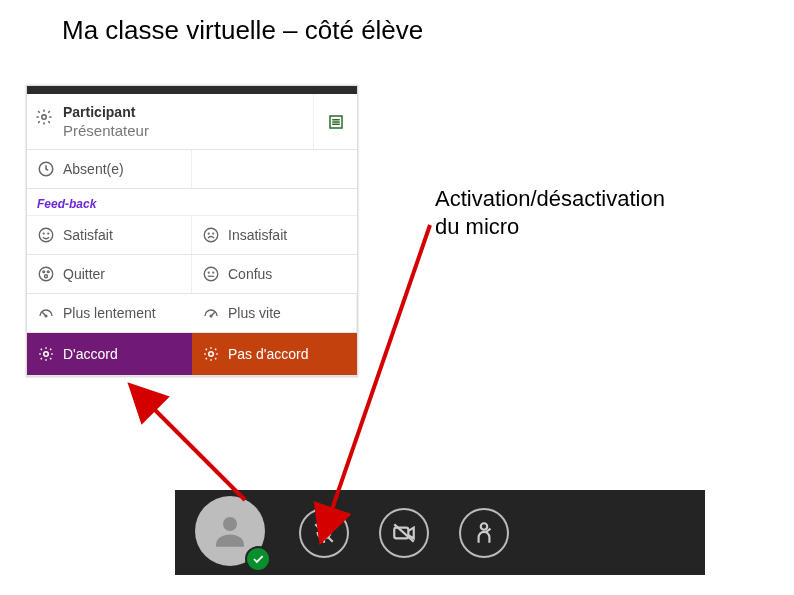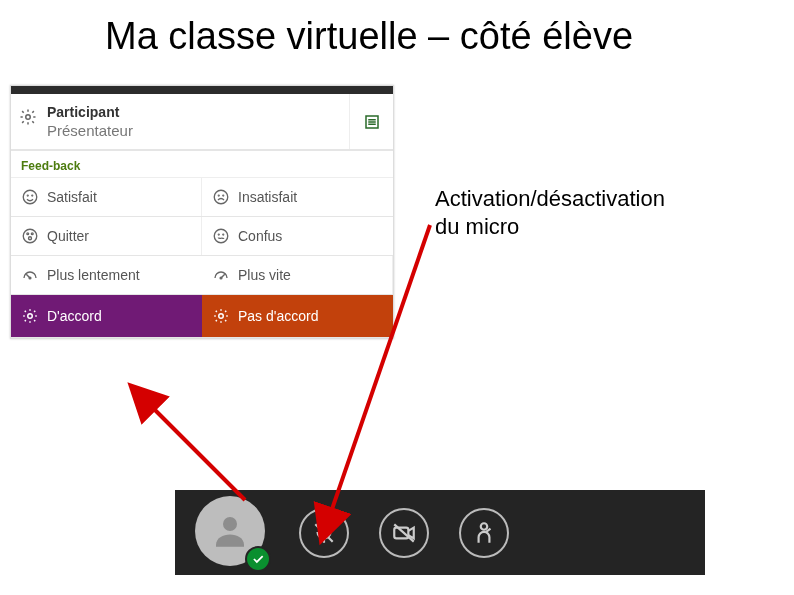--- a/index.html
+++ b/index.html
@@ -5,32 +5,32 @@
   * { box-sizing: border-box; margin: 0; padding: 0; }
   body {
     width: 794px;
     height: 595px;
     font-family: Arial, Helvetica, sans-serif;
     background: #fff;
     position: relative;
     overflow: hidden;
   }
   .slide-title {
-    font-size: 38px;
+    font-size: 26px;
     font-weight: 400;
     color: #000;
-    padding: 15px 0 10px 105px;
+    padding: 15px 0 10px 62px;
   }
 
   
   .panel {
     position: absolute;
     top: 85px;
-    left: 10px;
-    width: 384px;
+    left: 26px;
+    width: 332px;
     border: 1px solid #ddd;
     background: #fff;
     box-shadow: 0 0 2px rgba(0,0,0,0.2);
   }
   .panel-top-bar {
     height: 8px;
     background: #2c2c2c;
     position: relative;
   }
   .cursor-deco {
@@ -53,24 +53,25 @@
   }
   .panel-cell.half { flex: 0 0 50%; }
   .panel-cell.right-divider { border-right: 1px solid #eee; }
   .participant-block { flex-direction: column; align-items: flex-start; gap: 2px; padding-left: 36px; position: relative; }
   .participant-block .gear { position: absolute; left: 8px; top: 14px; }
   .participant-block .p1 { font-weight: 700; color: #333; font-size: 14px; }
   .participant-block .p2 { font-size: 15px; color: #777; }
   .list-icon-cell { flex: 0 0 44px; justify-content: center; border-left: 1px solid #eee; }
   .feedback-header {
     font-size: 12px;
-    color: #4d7c0f;
+    color: #6d28d9;
     font-weight: 700;
     padding: 8px 10px 4px;
     border-bottom: 1px solid #eee;
+    font-style: italic;
   }
   .agree-row .panel-cell {
     color: #fff;
     font-size: 14px;
     padding: 12px 10px;
   }
   .agree-yes { background: #701a75; }
   .agree-no  { background: #c2410c; }
 
   .icon { display: inline-flex; width: 18px; height: 18px; align-items: center; justify-content: center; }
@@ -158,20 +159,29 @@
             <rect x="4" y="4" width="16" height="16" fill="none"></rect>
             <line x1="7" y1="9" x2="17" y2="9"></line>
             <line x1="7" y1="12" x2="17" y2="12"></line>
             <line x1="7" y1="15" x2="17" y2="15"></line>
           </svg>
       </span>
     </div>
   </div>
 
   <div class="panel-row">
+    <div class="panel-cell half right-divider">
+      <span class="icon">
+        <svg viewBox="0 0 24 24" fill="none" stroke="#666" stroke-width="2">
+            <circle cx="12" cy="12" r="9"></circle>
+            <path d="M12 7v5l3 2"></path>
+          </svg>
+      </span>
+      <span>Absent(e)</span>
+    </div>
   </div>
 
   <div class="feedback-header">Feed-back</div>
 
   <div class="panel-row">
     <div class="panel-cell half right-divider">
       <span class="icon">
         <svg viewBox="0 0 24 24" fill="none" stroke="#666" stroke-width="1.8">
             <circle cx="12" cy="12" r="9"></circle>
             <circle cx="9" cy="10" r="0.6" fill="#666"></circle>

